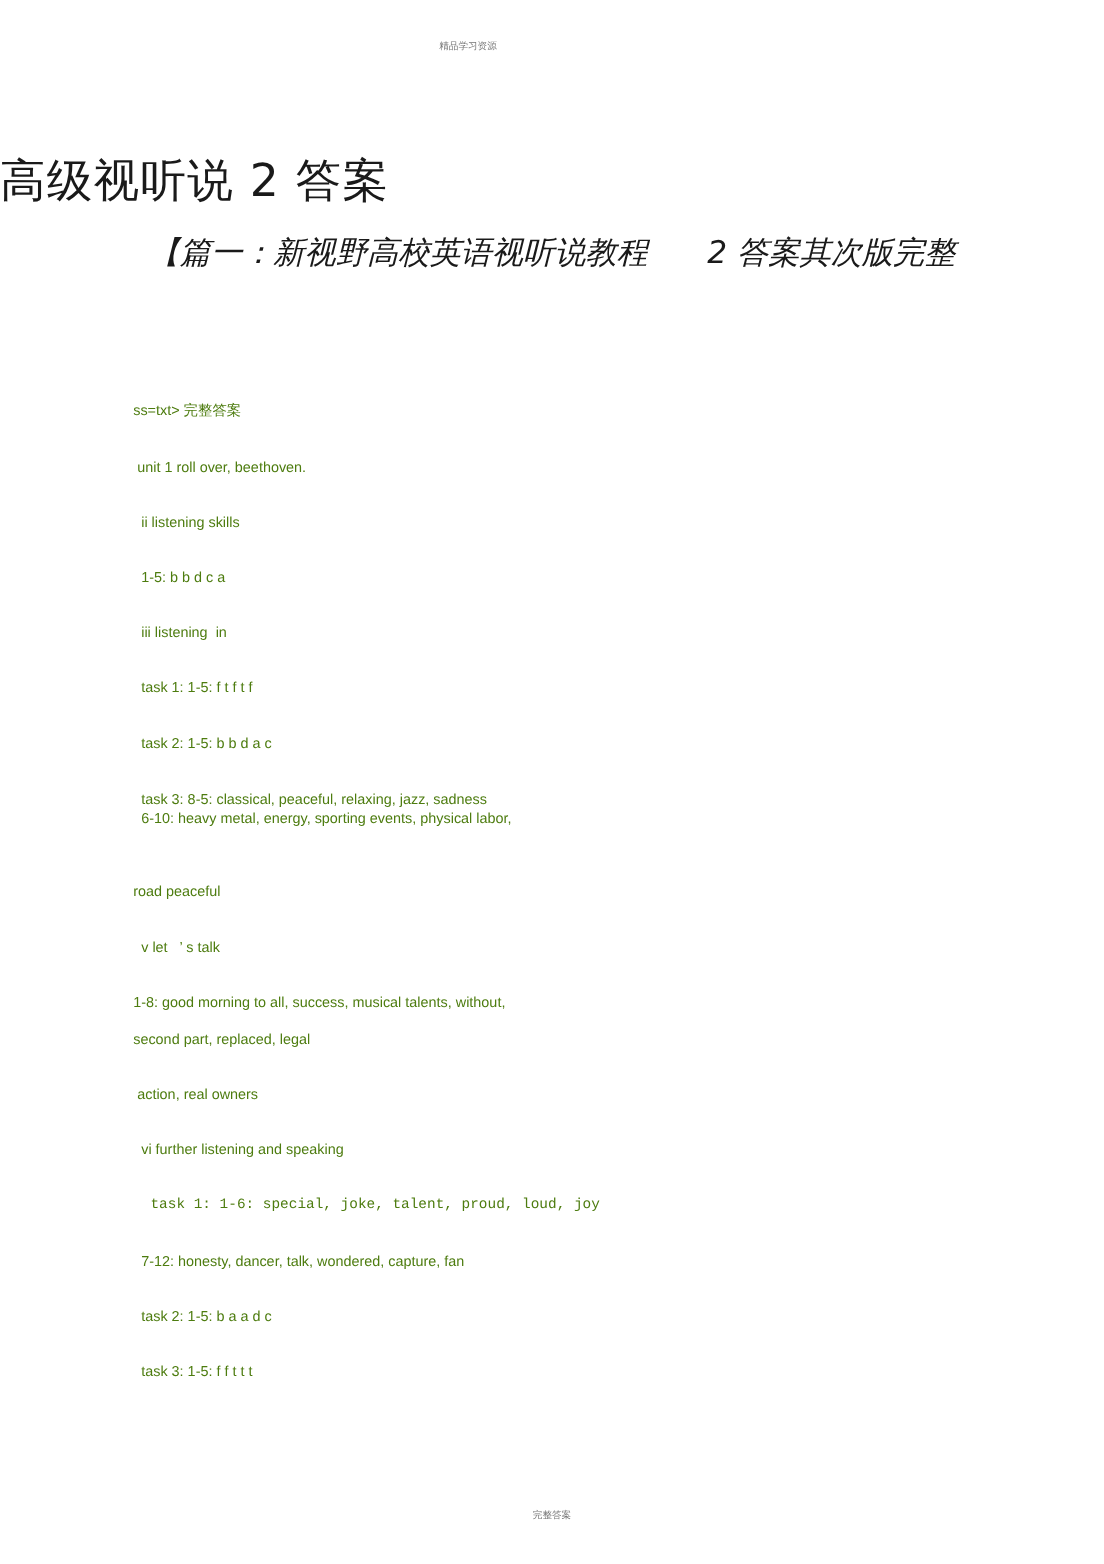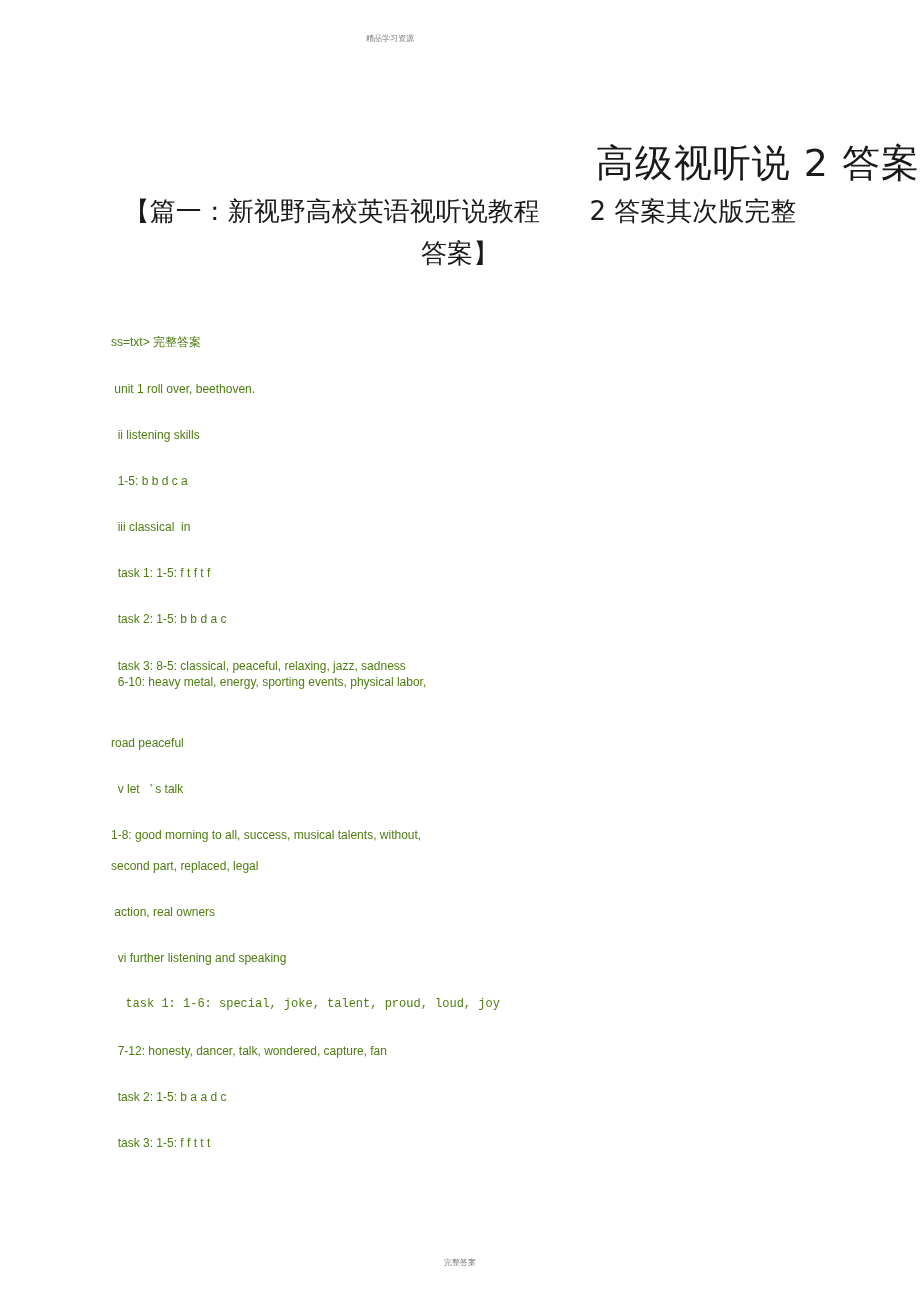--- a/index.html
+++ b/index.html
@@ -1,37 +1,36 @@
 <!DOCTYPE html>
 <html><head>
   <meta charset="utf-8">
   <style>
     html, body { margin: 0; padding: 0; background: #ffffff; }
     body { width: 920px; height: 1303px; position: relative; overflow: hidden; color: #1a1a1a; font-family: "Liberation Sans", "DejaVu Sans", sans-serif; }
     .hdr { position: absolute; left: 0; width: 780px; top: 33px; text-align: center; font-size: 8px; color: #777; font-family: "DejaVu Serif", serif; }
     .ftr { position: absolute; left: 0; width: 920px; top: 1257px; text-align: center; font-size: 8px; color: #777; font-family: "DejaVu Serif", serif; }
-    .title { position: absolute; left: 0; width: 920px; top: 114px; text-align: right; font-size: 38px; color: #1a1a1a; font-family: "DejaVu Sans", sans-serif; font-weight: normal; letter-spacing: 1px; margin-top: 24px; }
+    .title { position: absolute; left: 0; width: 920px; top: 101px; text-align: left; font-size: 38px; color: #1a1a1a; font-family: "DejaVu Sans", sans-serif; font-weight: normal; letter-spacing: 1px; margin-top: 24px; }
     .subtitle { position: absolute; left: 110px; width: 700px; top: 190px; text-align: center; font-size: 26px; line-height: 42px; color: #1a1a1a; font-family: "DejaVu Sans", sans-serif; }
     .line { position: absolute; font-size: 12px; color: #4d7c0f; white-space: pre; }
   </style>
 </head>
 <body>
 
 <div class="hdr">精品学习资源</div>
 <h1 class="title">高级视听说 2 答案</h1>
 <div class="subtitle">
-  <div style="white-space:pre;">【篇一：新视野高校英语视听说教程      2 答案其次版完整</div>
-  <div>答案】</div>
+  <div style="white-space:pre;font-style:italic;">【篇一：新视野高校英语视听说教程      2 答案其次版完整</div>
 </div>
 
 <div class="line" style="left:111px; top:334px;">ss=txt&gt; 完整答案</div>
 <div class="line" style="left:111px; top:382px;"> unit 1 roll over, beethoven.</div>
 <div class="line" style="left:111px; top:428px;">  ii listening skills</div>
 <div class="line" style="left:111px; top:474px;">  1-5: b b d c a</div>
-<div class="line" style="left:111px; top:520px;">  iii classical  in</div>
+<div class="line" style="left:111px; top:520px;">  iii listening  in</div>
 <div class="line" style="left:111px; top:566px;">  task 1: 1-5: f t f t f</div>
 <div class="line" style="left:111px; top:612px;">  task 2: 1-5: b b d a c</div>
 <div class="line" style="left:111px; top:659px;">  task 3: 8-5: classical, peaceful, relaxing, jazz, sadness</div>
 <div class="line" style="left:111px; top:675px;">  6-10: heavy metal, energy, sporting events, physical labor,</div>
 <div class="line" style="left:111px; top:736px;">road peaceful</div>
 <div class="line" style="left:111px; top:782px;">  v let   ’ s talk</div>
 <div class="line" style="left:111px; top:828px;text-align:right;">1-8: good morning to all, success, musical talents, without,</div>
 <div class="line" style="left:111px; top:859px;">second part, replaced, legal</div>
 <div class="line" style="left:111px; top:905px;"> action, real owners</div>
 <div class="line" style="left:111px; top:951px;">  vi further listening and speaking</div>

